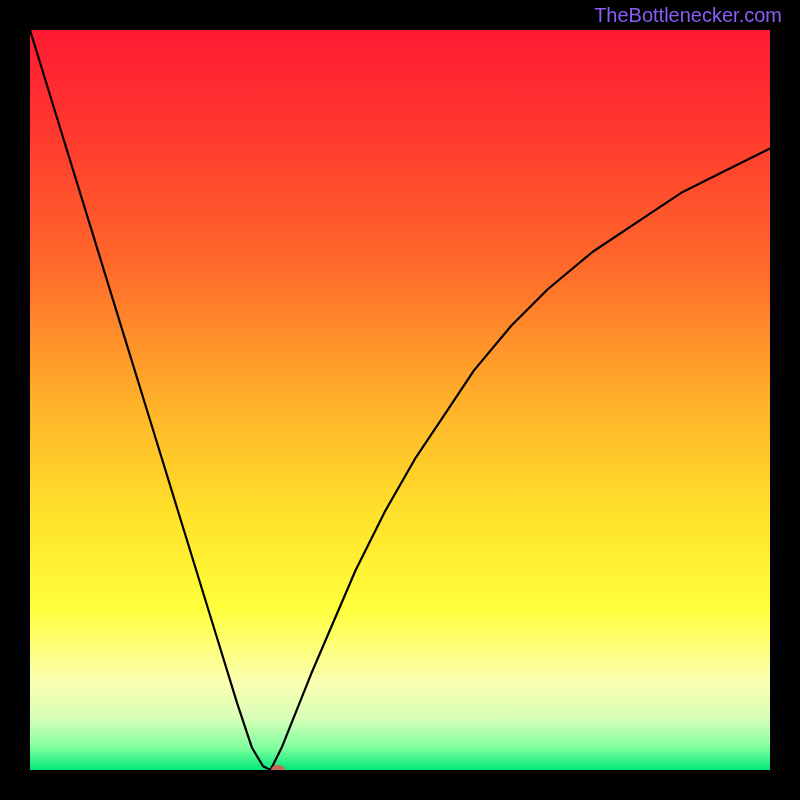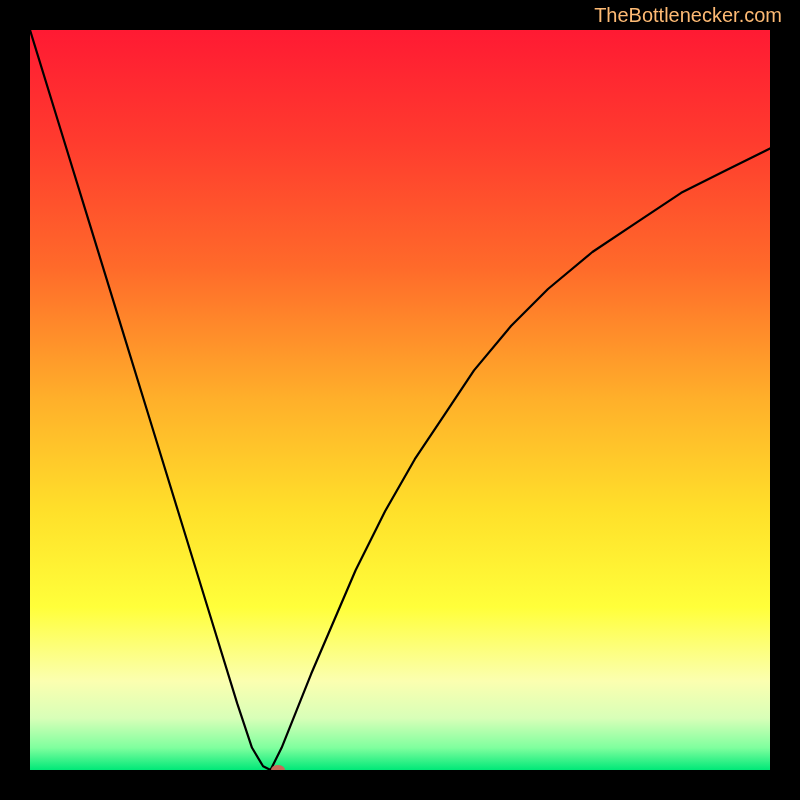--- a/index.html
+++ b/index.html
@@ -8,21 +8,21 @@
     width: 800px;
     height: 800px;
     background: #000;
     position: relative;
     font-family: Arial, sans-serif;
   }
   .watermark {
     position: absolute;
     top: 4px;
     right: 18px;
-    color: #fdba74;
+    color: #8b5cf6;
     font-size: 20px;
     z-index: 10;
   }
   .plot-area {
     position: absolute;
     left: 30px;
     top: 30px;
     width: 740px;
     height: 740px;
     overflow: hidden;

